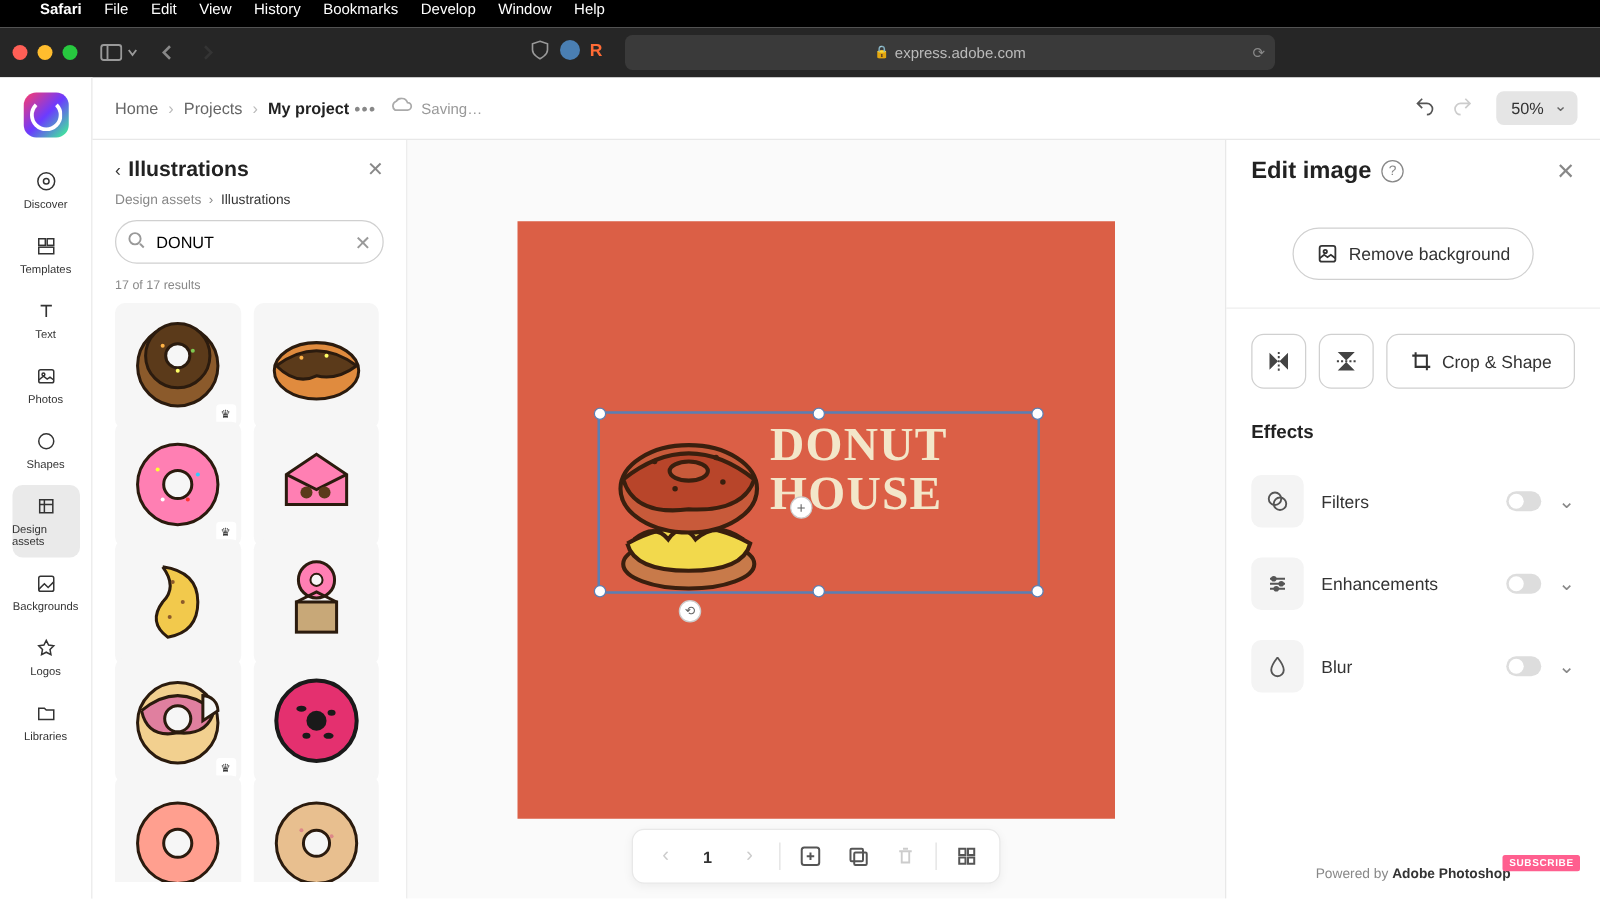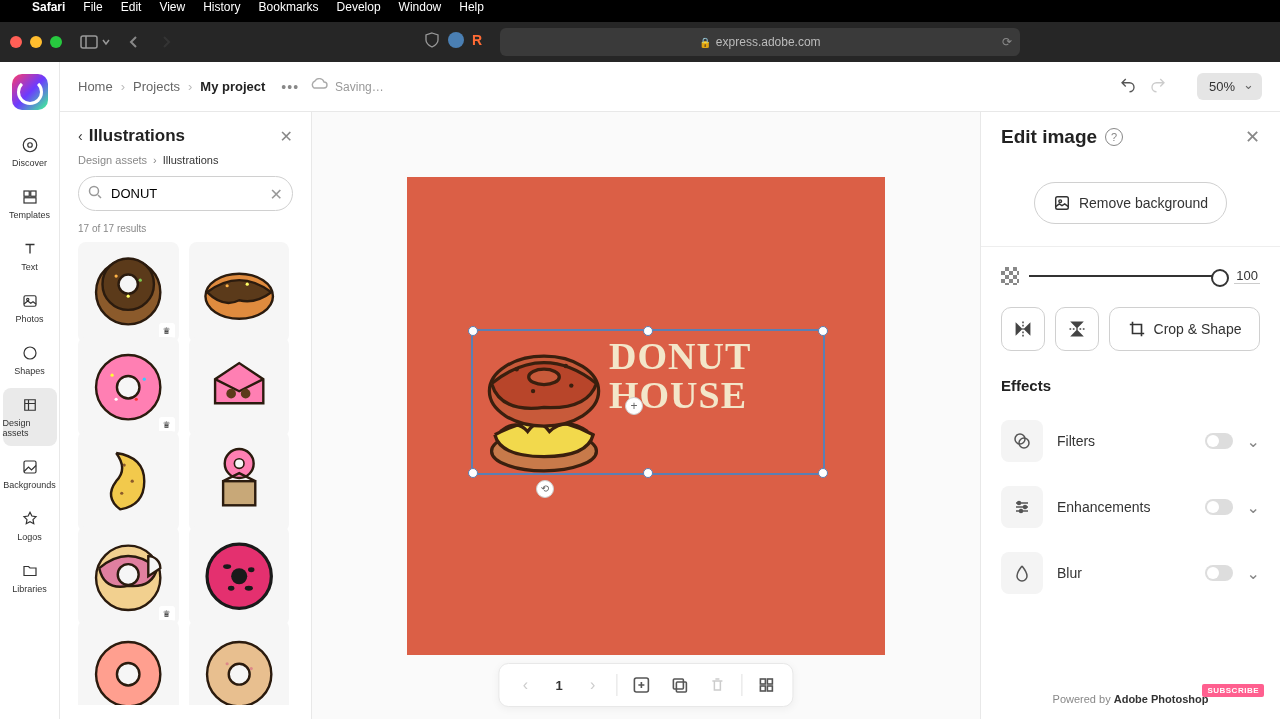--- a/index.html
+++ b/index.html
@@ -27,32 +27,32 @@
     .r-icon { color: #ff6b35; font-weight: bold; font-size: 14px; }
     .address-bar { flex: 1; max-width: 520px; background: #3a3a3a; border-radius: 6px; height: 28px; display: flex; align-items: center; justify-content: center; color: #bbb; font-size: 12px; gap: 4px; position: relative; }
     .address-bar .reload { position: absolute; right: 8px; color: #888; }
     .address-bar .lock { font-size: 10px; }
     .safari-right { width: 240px; }
     
     
     .app-container { display: flex; height: calc(100vh - 62px); background: #fff; }
     
     
-    .left-rail { width: 60px; background: #fff; border-right: 1px solid #e8e8e8; display: flex; flex-direction: column; align-items: center; padding-top: 12px; }
+    .left-rail { width: 74px; background: #fff; border-right: 1px solid #e8e8e8; display: flex; flex-direction: column; align-items: center; padding-top: 12px; }
     .rail-logo { width: 36px; height: 36px; background: linear-gradient(135deg, #ff3b6b, #6b3bff, #3bff8f); border-radius: 10px; margin-bottom: 18px; display: flex; align-items: center; justify-content: center; }
     .rail-logo::after { content: ''; width: 20px; height: 20px; border: 3px solid #fff; border-radius: 50%; border-top-color: transparent; }
     .rail-item { width: 54px; display: flex; flex-direction: column; align-items: center; padding: 8px 0; color: #333; font-size: 9px; gap: 4px; cursor: pointer; border-radius: 8px; margin-bottom: 4px; }
     .rail-item.active { background: #eaeaea; }
     .rail-item svg { width: 18px; height: 18px; }
     
     
     .main-col { flex: 1; display: flex; flex-direction: column; position: relative; }
     
     
-    .topbar { height: 50px; display: flex; align-items: center; padding: 0 18px; gap: 12px; border-bottom: 1px solid #e8e8e8; font-size: 13px; color: #666; }
+    .topbar { height: 50px; display: flex; align-items: center; padding: 0 18px; border-bottom: 1px solid #e8e8e8; font-size: 13px; color: #666; }
     .breadcrumbs { display: flex; align-items: center; gap: 8px; }
     .breadcrumbs .crumb { color: #666; }
     .breadcrumbs .crumb.current { color: #222; font-weight: 600; }
     .breadcrumbs .sep { color: #bbb; }
     .topbar-icons { display: flex; gap: 10px; align-items: center; margin-left: 4px;}
     .topbar-more { color: #888; font-size: 14px; letter-spacing: 1px;}
     .cloud-icon { color: #aaa; }
     .saving { color: #999; font-size: 12px; margin-left: -4px;}
     .topbar-spacer { flex: 1; }
     .undo-redo { display: flex; gap: 12px; margin-right: 18px; }
@@ -491,25 +491,20 @@
           <button>
             <svg width="18" height="18" viewBox="0 0 20 20" fill="none" stroke="#333" stroke-width="1.6">
                 <rect x="3" y="3" width="14" height="14" rx="2"></rect>
                 <circle cx="8" cy="8" r="1.5"></circle>
                 <path d="M3 14 l4-3 3 2 3-2 4 3"></path>
               </svg>
             <span>Remove background</span>
           </button>
         </div>
         <div class="rp-divider"></div>
-        <div class="rp-opacity">
-          <div class="opacity-icon"></div>
-          <div class="opacity-slider"></div>
-          <div class="opacity-val">100</div>
-        </div>
         <div class="rp-tools">
           <div class="tool-btn">
               <svg viewBox="0 0 24 24" fill="none" stroke="currentColor" stroke-width="1.8">
                 <path d="M4 18 L4 6 L10 12 Z M20 18 L20 6 L14 12 Z" fill="#444"></path>
                 <line x1="12" y1="3" x2="12" y2="21" stroke-dasharray="2 2"></line>
               </svg>
             </div>
           <div class="tool-btn">
               <svg viewBox="0 0 24 24" fill="none" stroke="currentColor" stroke-width="1.8">
                 <path d="M6 4 L18 4 L12 10 Z M6 20 L18 20 L12 14 Z" fill="#444"></path>

